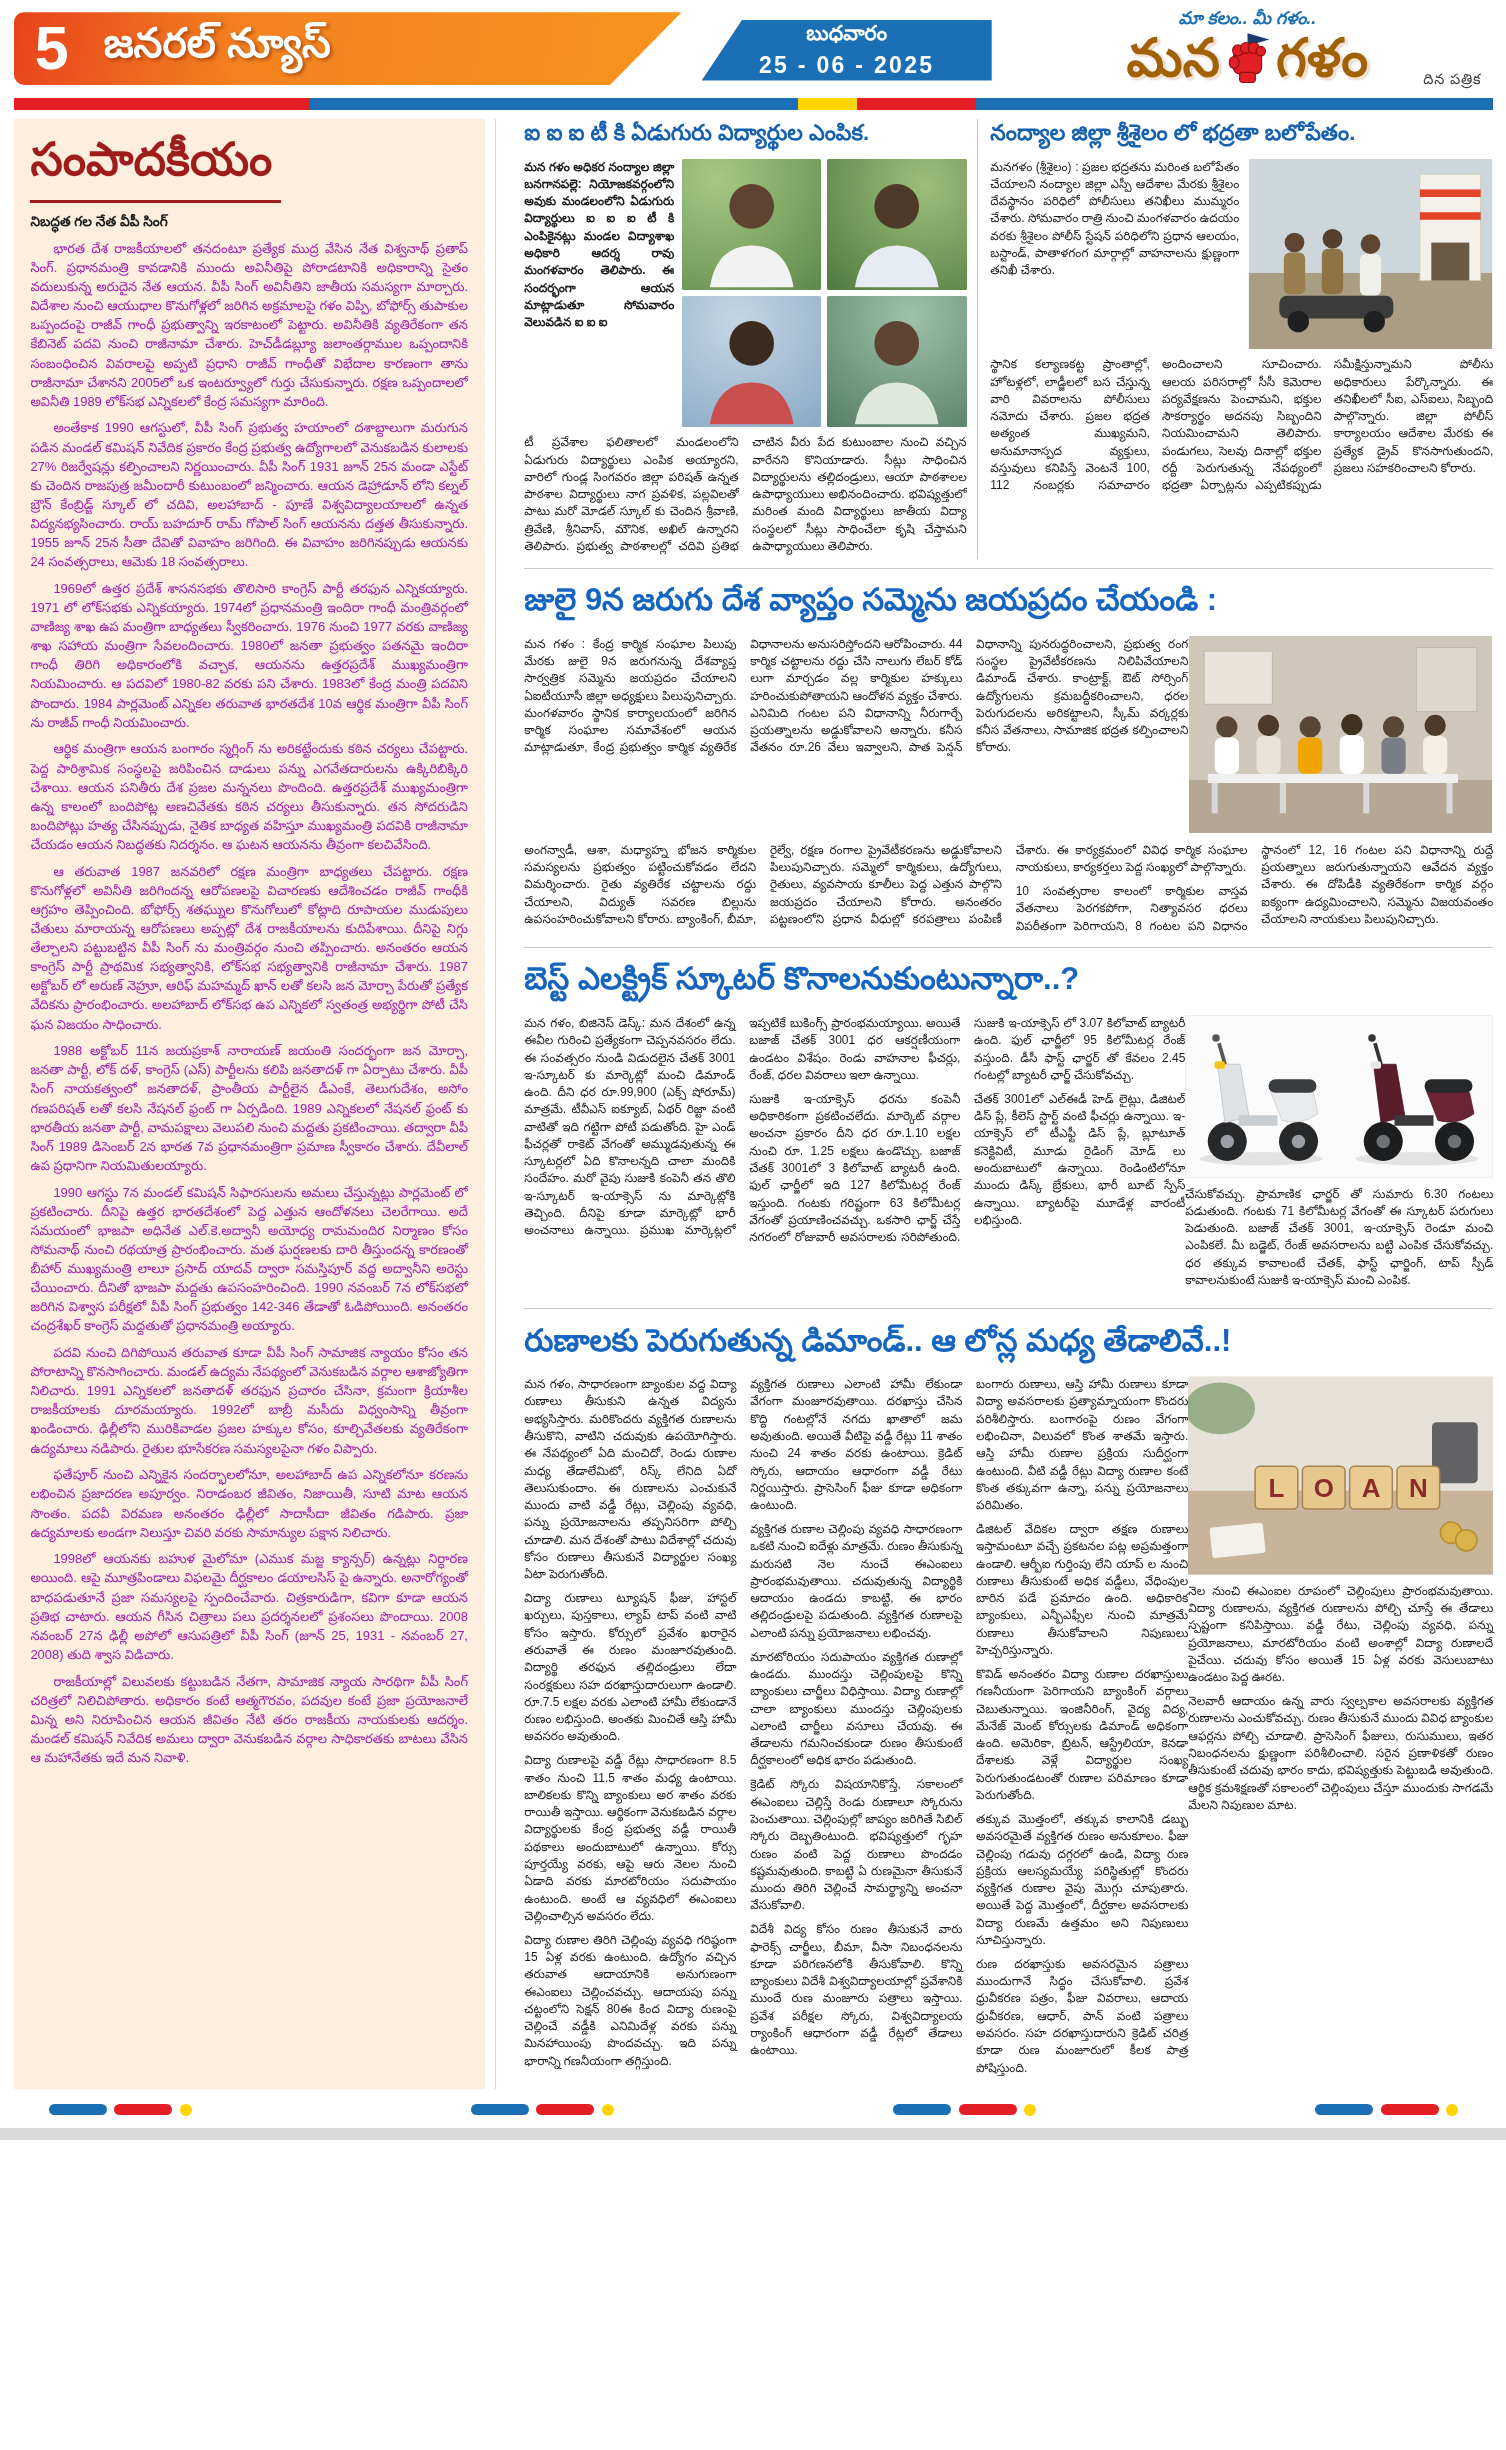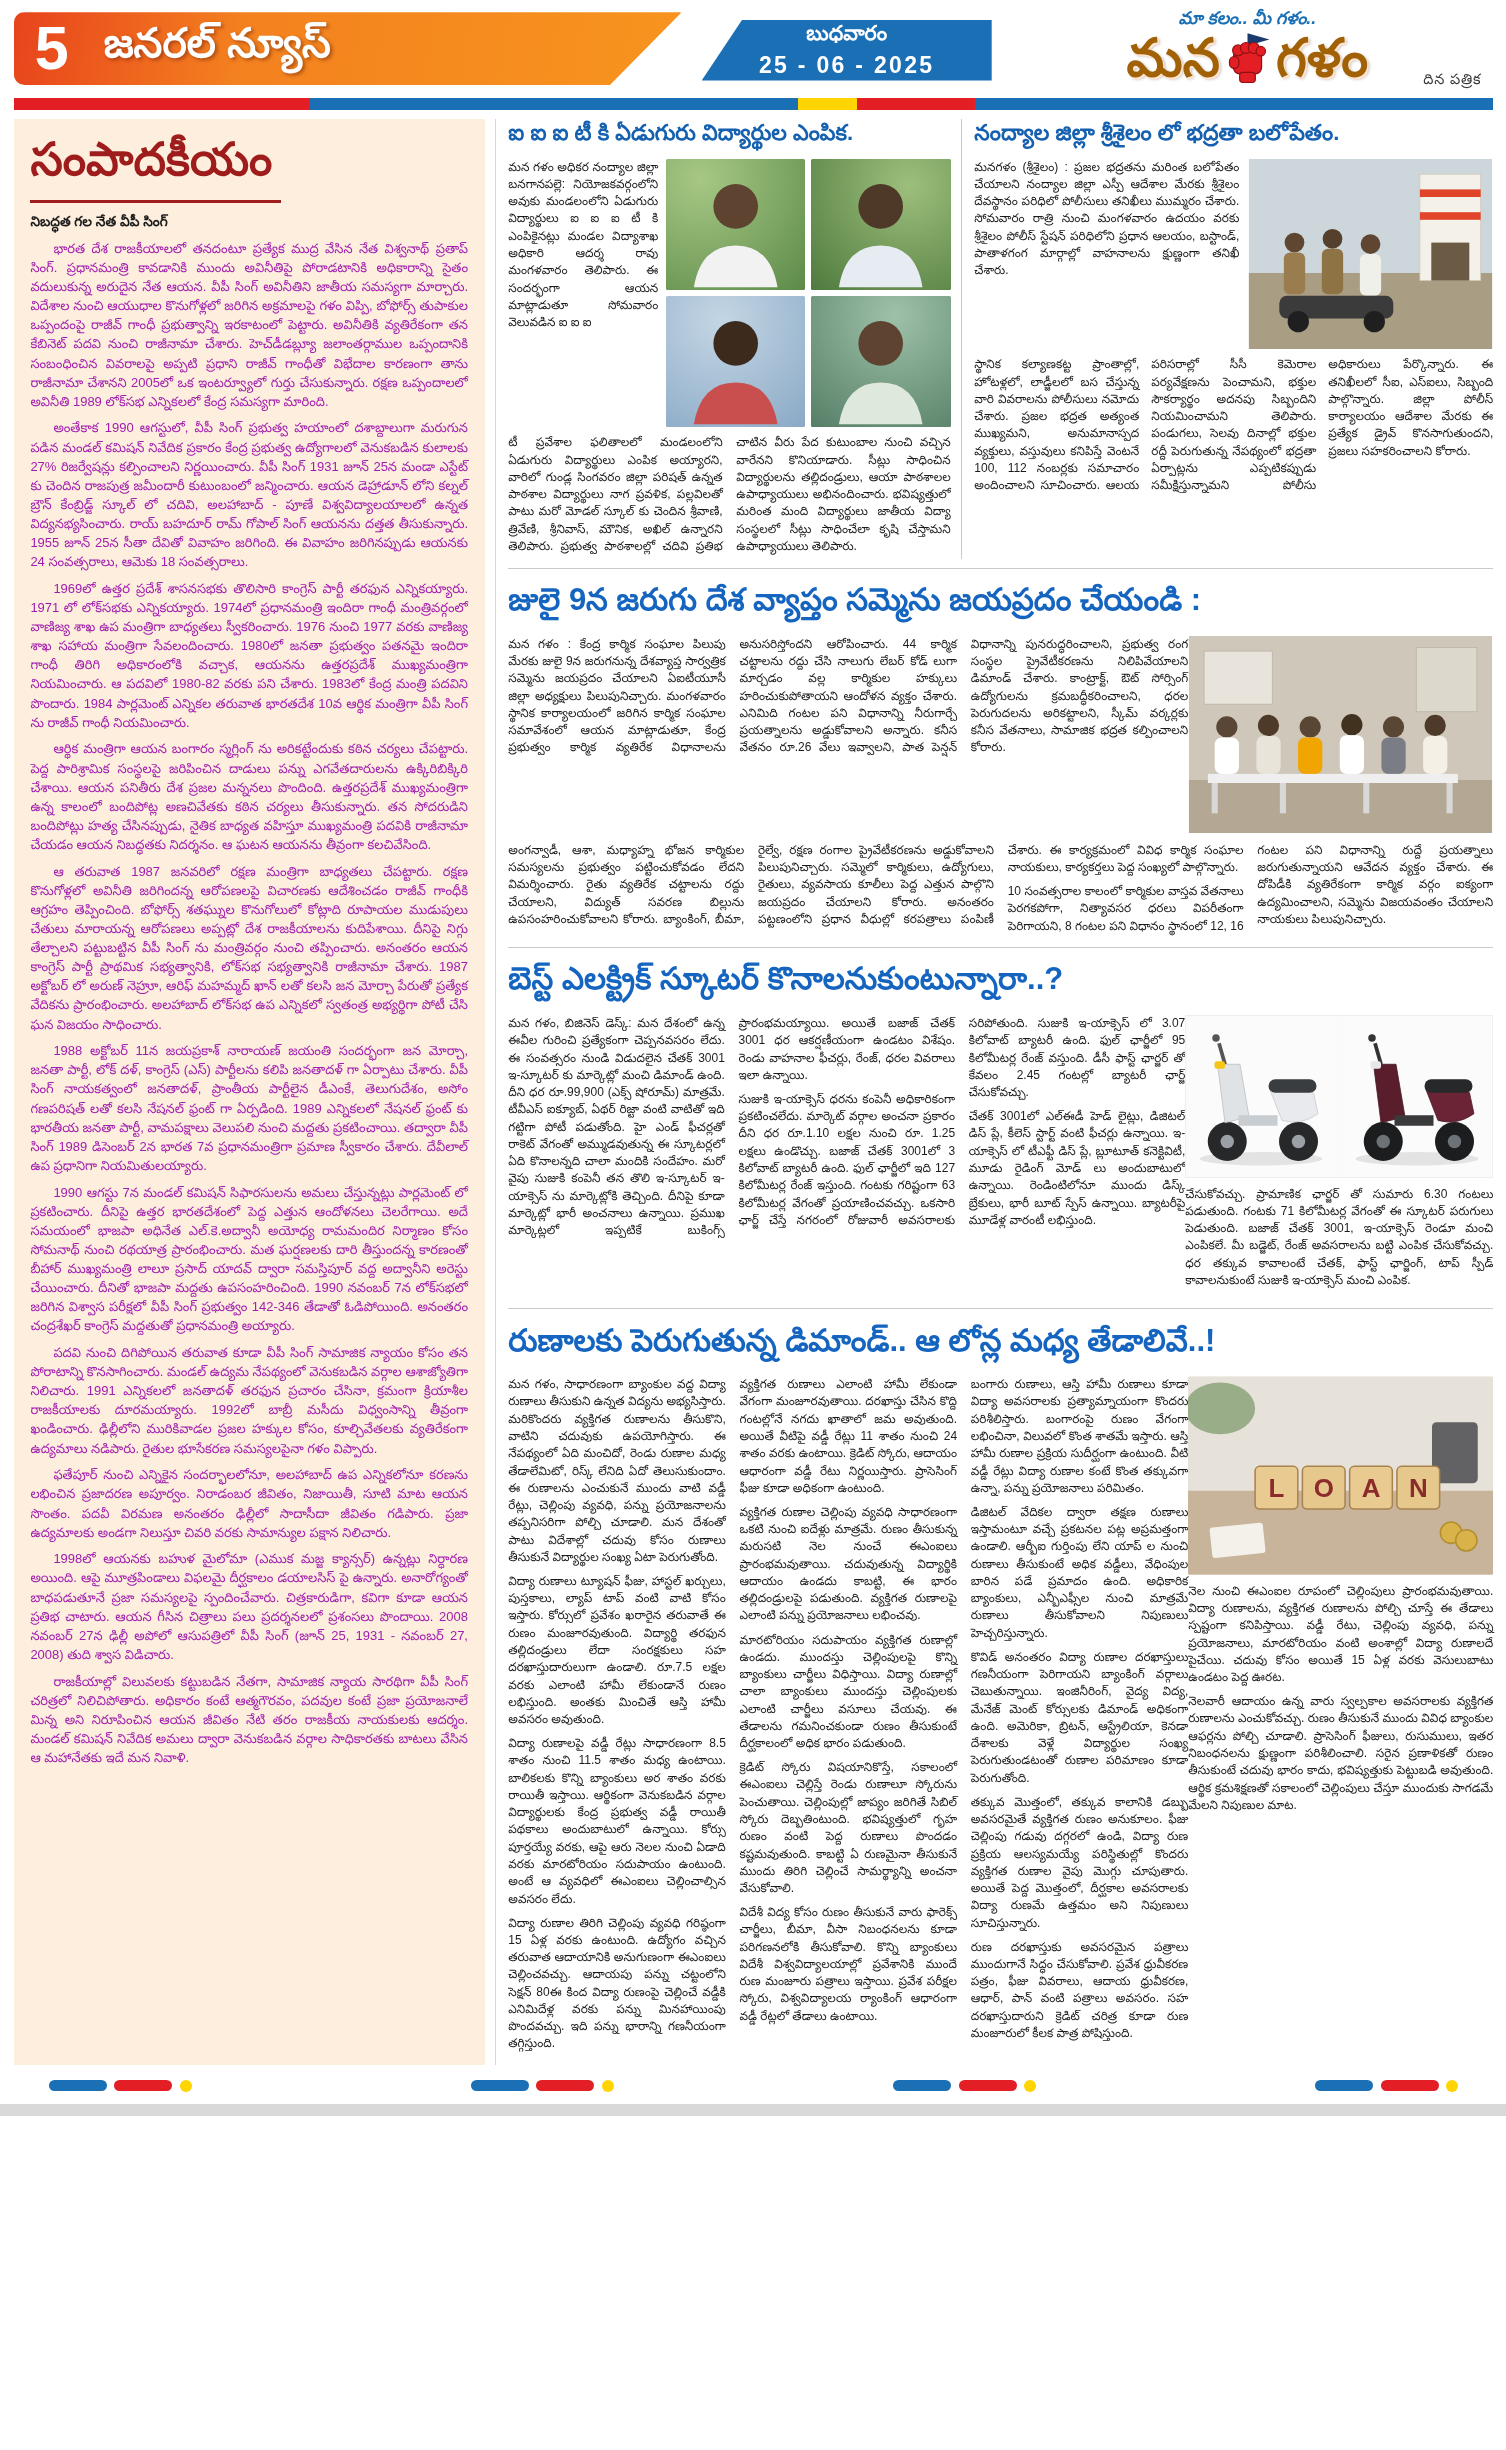--- a/index.html
+++ b/index.html
@@ -35,28 +35,28 @@
 
   
   .main { display:flex; gap:10.6px; align-items:stretch; }
   .editorial { flex:0 0 471px; background:#fdeedd; padding:13.7px 16.7px 18px; }
   .editorial h1 { margin:0 0 3px; font-size:46px; color:#9e1c1c; font-weight:bold; }
   .editorial .rule { width:251px; height:3px; background:#9e1c1c; margin-bottom:10.6px; }
   .editorial .strap { font-size:13.7px; font-weight:bold; color:#1b1b1b; margin:0 0 6px; }
   .editorial .article-text p { font-size:13px; line-height:1.47; text-align:justify; text-indent:23px;
                                margin:0 0 7.6px; color:#a21caf; }
 
-  .content { flex:1; display:flex; flex-direction:column; border-left:0.8px solid #d8d8d8; padding-left:12px; }
+  .content { flex:1; display:flex; flex-direction:column; border-left:0.8px solid #d8d8d8; padding-left:28px; }
   .headline-sm { color:#1660b0; font-size:22px; font-weight:bold; margin:1.5px 0 7.6px; }
   .headline-lg { color:#1565c0; font-size:31px; font-weight:bold; margin:6px 0 10.6px; }
   .article-text p { font-size:12px; line-height:1.44; text-align:justify; margin:0 0 6.8px; color:#1c1c1c; }
 
   .top-row { display:flex; gap:12px; border-bottom:1.5px solid #c9c9c9; padding-bottom:9px; }
   .iiit { flex:0 0 454px; border-right:1.5px solid #c9c9c9; padding-right:10.6px; }
-  .iiit .row { display:flex; gap:7.6px; }
+  .iiit .row { display:flex; gap:7.6px;font-weight:bold; }
   .iiit .intro { flex:0 0 150px; }
   .photo-grid { flex:1; display:grid; grid-template-columns:1fr 1fr; gap:6px; }
   .photo { height:131px; overflow:hidden; border-radius:1.5px; position:relative; }
   .photo svg { width:100%; height:100%; display:block; }
   .p1 { background:radial-gradient(circle at 25% 15%,#a7c885,#5d8a49); }
   .p2 { background:radial-gradient(circle at 70% 20%,#9dbf7c,#4f7a3e); }
   .p3 { background:radial-gradient(circle at 40% 20%,#c4d6e4,#8aa9c6); }
   .p4 { background:radial-gradient(circle at 60% 15%,#9ec2a9,#567e66); }
   .iiit .below { column-count:2; column-gap:13.7px; margin-top:7.6px; }
 

